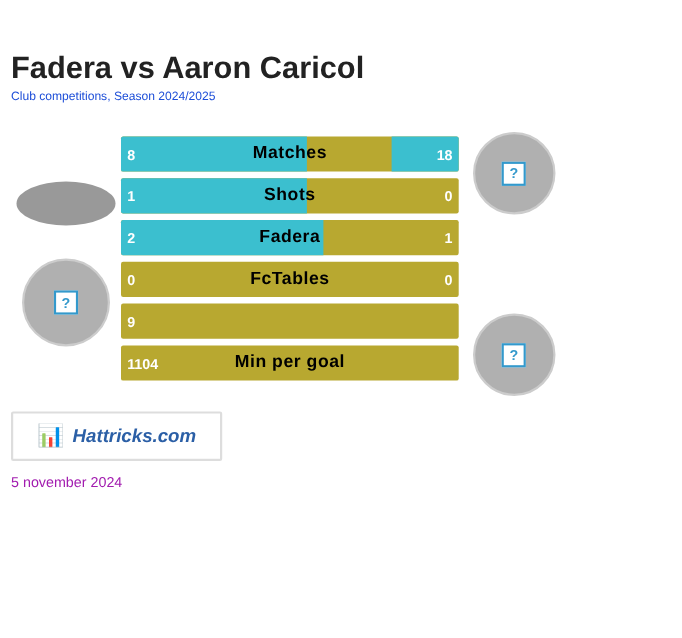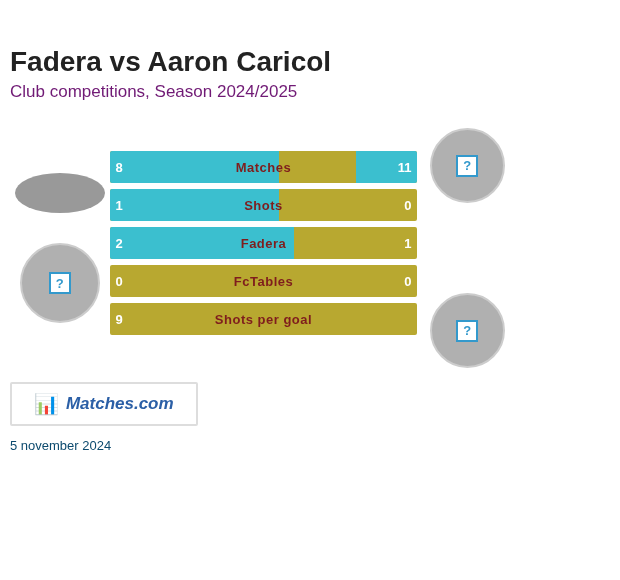--- a/index.html
+++ b/index.html
@@ -20,22 +20,22 @@
       margin-top: 28px;
     }
     .title {
       font-size: 28px;
       font-weight: bold;
       color: #222;
       text-align: center;
       margin-bottom: 4px;
     }
     .subtitle {
-      font-size: 17px;
-      color: #701a75;
+      font-size: 11px;
+      color: #1d4ed8;
       text-align: center;
       margin-bottom: 16px;
     }
     .stats-area {
       display: flex;
       flex-direction: row;
       align-items: center;
       width: 100%;
       justify-content: center;
       gap: 0;
@@ -128,23 +128,23 @@
       position: absolute;
       right: 0;
       top: 0;
       height: 100%;
       background: #3bbfcf;
       border-radius: 0 2px 2px 0;
     }
     .bar-label {
       position: relative;
       z-index: 2;
-      color: #7f1d1d;
-      font-weight: bold;
-      font-size: 13px;
+      color: #000000;
+      font-weight: bold;
+      font-size: 16px;
       text-align: center;
       letter-spacing: 0.5px;
     }
     .bar-value-left {
       position: absolute;
       left: 6px;
       z-index: 3;
       color: #fff;
       font-weight: bold;
       font-size: 13px;
@@ -173,21 +173,21 @@
     }
     .logo-text {
       font-size: 17px;
       color: #2b5fa6;
       font-weight: bold;
       font-style: italic;
     }
     .date-text {
       margin-top: 12px;
       font-size: 13px;
-      color: #0c4a6e;
+      color: #a21caf;
       text-align: center;
     }
   </style>
 </head>
 <body>
 
 <div class="container">
   <div class="title">Fadera vs Aaron Caricol</div>
   <div class="subtitle">Club competitions, Season 2024/2025</div>
 
@@ -200,21 +200,21 @@
       </div>
     </div>
 
     <div class="bars-area" id="bars-container">
     <div class="bar-row">
           <div class="bar-bg">
             <div class="bar-fill-left" style="width: 55%;"></div>
             <div class="bar-fill-right" style="width: 20%;"></div>
             <span class="bar-value-left">8</span>
             <span class="bar-label">Matches</span>
-            <span class="bar-value-right">11</span>
+            <span class="bar-value-right">18</span>
           </div>
         </div>
         <div class="bar-row">
           <div class="bar-bg">
             <div class="bar-fill-left" style="width: 55%;"></div>
             <span class="bar-value-left">1</span>
             <span class="bar-label">Shots</span>
             <span class="bar-value-right">0</span>
           </div>
         </div>
@@ -229,35 +229,40 @@
         <div class="bar-row">
           <div class="bar-bg">
             <span class="bar-value-left">0</span>
             <span class="bar-label">FcTables</span>
             <span class="bar-value-right">0</span>
           </div>
         </div>
         <div class="bar-row">
           <div class="bar-bg">
             <span class="bar-value-left">9</span>
-            <span class="bar-label">Shots per goal</span>
+          </div>
+        </div>
+        <div class="bar-row">
+          <div class="bar-bg">
+            <span class="bar-value-left">1104</span>
+            <span class="bar-label">Min per goal</span>
           </div>
         </div>
       </div>
 
     <div class="avatar-right">
       <div class="avatar-circle-small">
         <div class="question-box">?</div>
       </div>
       <div style="height:30px"></div>
       <div class="avatar-circle-small">
         <div class="question-box">?</div>
       </div>
     </div>
   </div>
 
   <div class="logo-area">
     <span class="logo-icon">📊</span>
-    <span class="logo-text">Matches.com</span>
+    <span class="logo-text">Hattricks.com</span>
   </div>
 
   <div class="date-text">5 november 2024</div>
 </div>
 
 </body></html>

